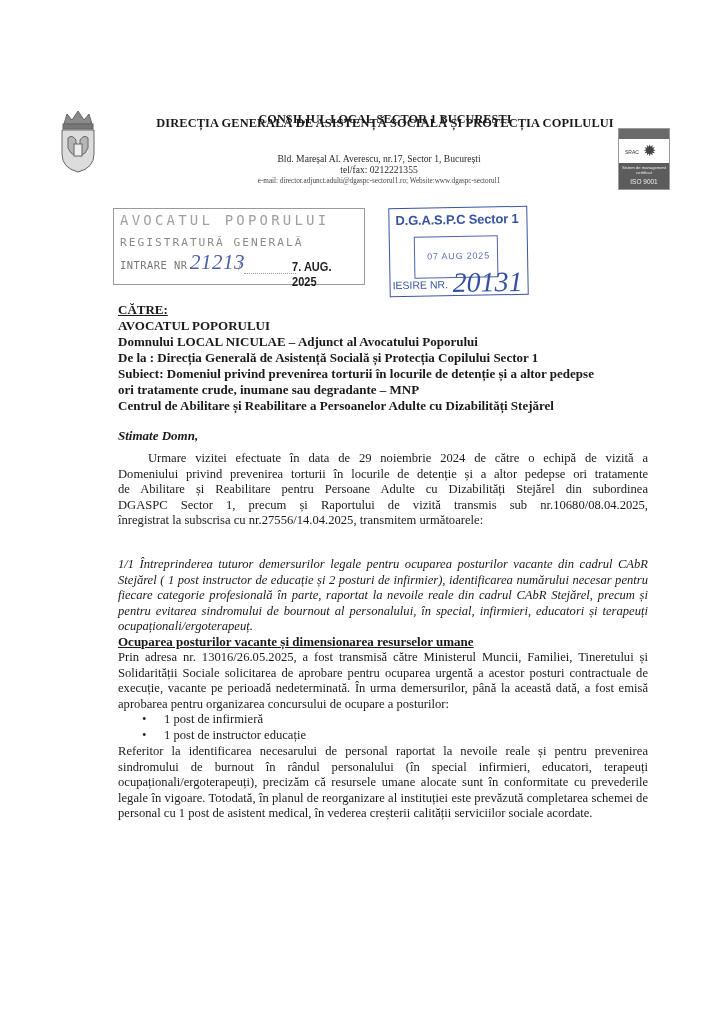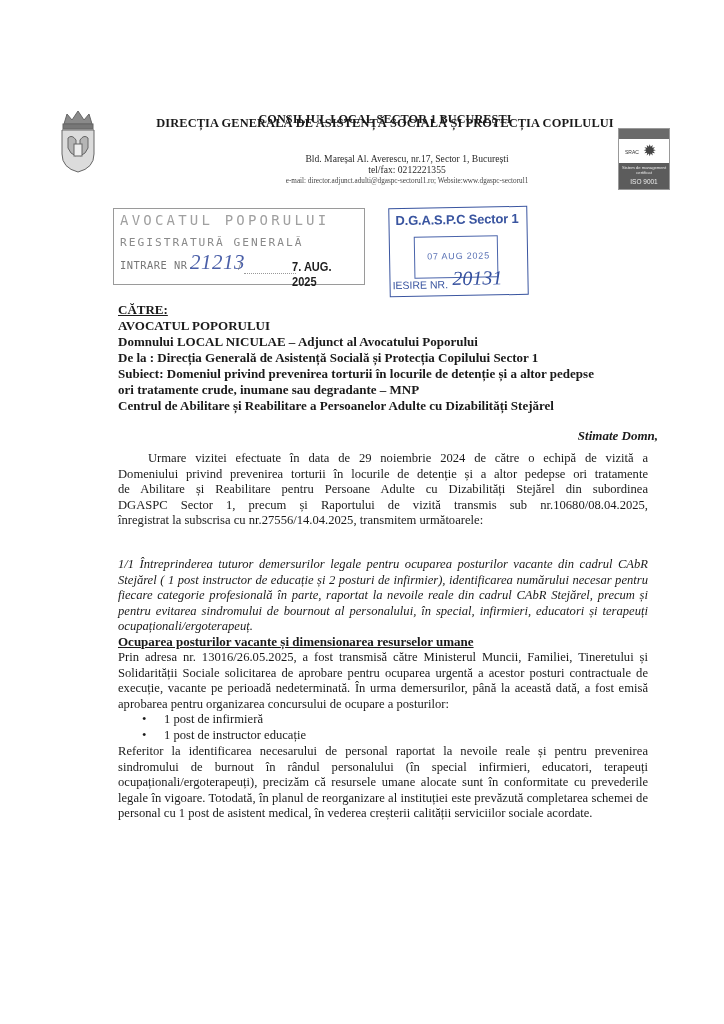--- a/index.html
+++ b/index.html
@@ -5,21 +5,21 @@
   html, body { margin: 0; padding: 0; background: #ffffff; }
   body { width: 724px; height: 1024px; position: relative; overflow: hidden;
          font-family: "Liberation Serif", "DejaVu Serif", serif; color: #1a1a1a; }
   .abs { position: absolute; }
 
   
   .crest { left: 58px; top: 108px; width: 40px; height: 66px; }
   .hdr-title { left: 130px; width: 510px; text-align: center; font-weight: bold; font-size: 12.2px; line-height: 14px; letter-spacing: 0.1px; }
   .hdr-t1 { top: 112px; }
   .hdr-t2 { top: 116px; font-size: 12.4px; }
-  .hdr-line { left: 192px; width: 430px; text-align: center; font-size: 9.6px; line-height: 11px; color: #2a2a2a; }
+  .hdr-line { left: 164px; width: 430px; text-align: center; font-size: 9.6px; line-height: 11px; color: #2a2a2a; }
   .hdr-addr { top: 153px; }
   .hdr-tel { top: 164px; }
   .hdr-mail { top: 176px; font-size: 7.2px; color: #444; }
 
   .iso { left: 618px; top: 128px; width: 50px; height: 60px; border: 1px solid #999; background: #fff; }
   .iso .top { height: 10px; background: #6a6a6a; }
   .iso .mid { height: 24px; position: relative; }
   .iso .mid .lbl { position: absolute; left: 6px; top: 10px; font-size: 5px; font-family: "Liberation Sans", sans-serif; color: #333; }
   .iso .mid .star { position: absolute; left: 24px; top: 4px; font-size: 16px; line-height: 16px; color: #444; }
   .iso .bot { height: 26px; background: #5c5c5c; color: #eee; font-family: "Liberation Sans", sans-serif; text-align: center; }
@@ -35,33 +35,33 @@
   .stamp1 .hand { position: absolute; left: 76px; top: 41px; font-family: "Liberation Serif", serif; font-style: italic; font-size: 21px; color: #4a5fa8; letter-spacing: 0.5px; }
   .stamp1 .date { position: absolute; left: 178px; top: 50px; font-family: "Liberation Sans", sans-serif; font-weight: bold; font-size: 13px; color: #1e1e1e; transform: scaleX(0.85); transform-origin: left; }
   .stamp1 .dots { position: absolute; left: 130px; top: 64px; width: 52px; border-bottom: 1px dotted #999; }
 
   
   .stamp2 { left: 389px; top: 207px; width: 139px; height: 89px; border: 1.5px solid #3a55a0; box-sizing: border-box; transform: rotate(-1deg); }
   .stamp2 .name { position: absolute; left: 6px; top: 4px; font-family: "Liberation Sans", sans-serif; font-weight: bold; font-size: 13px; color: #3a55a0; letter-spacing: -0.2px; }
   .stamp2 .inner { position: absolute; left: 24px; top: 28px; width: 84px; height: 42px; border: 1.2px solid #4a64ab; box-sizing: border-box; }
   .stamp2 .inner .d { position: absolute; left: 12px; top: 14px; font-family: "Liberation Sans", sans-serif; font-size: 9px; color: #5a72b5; letter-spacing: 0.8px; }
   .stamp2 .out { position: absolute; left: 2px; top: 70px; font-family: "Liberation Sans", sans-serif; font-size: 10.5px; color: #3a55a0; }
-  .stamp2 .hand { position: absolute; left: 62px; top: 59px; font-family: "Liberation Serif", serif; font-style: italic; font-size: 20px; color: #35509e; }
+  .stamp2 .hand { position: absolute; left: 62px; top: 59px; font-family: "Liberation Serif", serif; font-style: italic; font-size: 28px; color: #35509e; }
 
   
   .blk { left: 118px; width: 540px; font-weight: bold; font-size: 13px; line-height: 15.5px; }
   .to1 { top: 302px; text-decoration: underline; }
   .to2 { top: 318px; }
   .to3 { top: 334px; }
   .to4 { top: 350px; }
   .to5 { top: 366px; width: 540px; }
   .to6 { top: 382px; }
   .to7 { top: 398px; }
 
-  .salut { left: 118px; width: 540px; top: 428px; text-align: right; font-weight: bold; font-style: italic; font-size: 13px; }
+  .salut { left: 118px; width: 540px; top: 428px; text-align: left; font-weight: bold; font-style: italic; font-size: 13px; }
 
   .para { left: 118px; width: 530px; font-size: 12.6px; line-height: 15.5px; text-align: justify; }
   .p1 { top: 451px; text-indent: 30px; }
   .p2 { top: 557px; font-style: italic; }
   .h2 { left: 118px; top: 634px; font-weight: bold; font-size: 13px; text-decoration: underline; }
   .p3 { top: 650px; }
   .list { left: 140px; top: 712px; font-size: 12.6px; line-height: 15.5px; }
   .list .li { position: relative; padding-left: 24px; }
   .list .li::before { content: "\2022"; position: absolute; left: 2px; }
   .p4 { top: 744px; }

